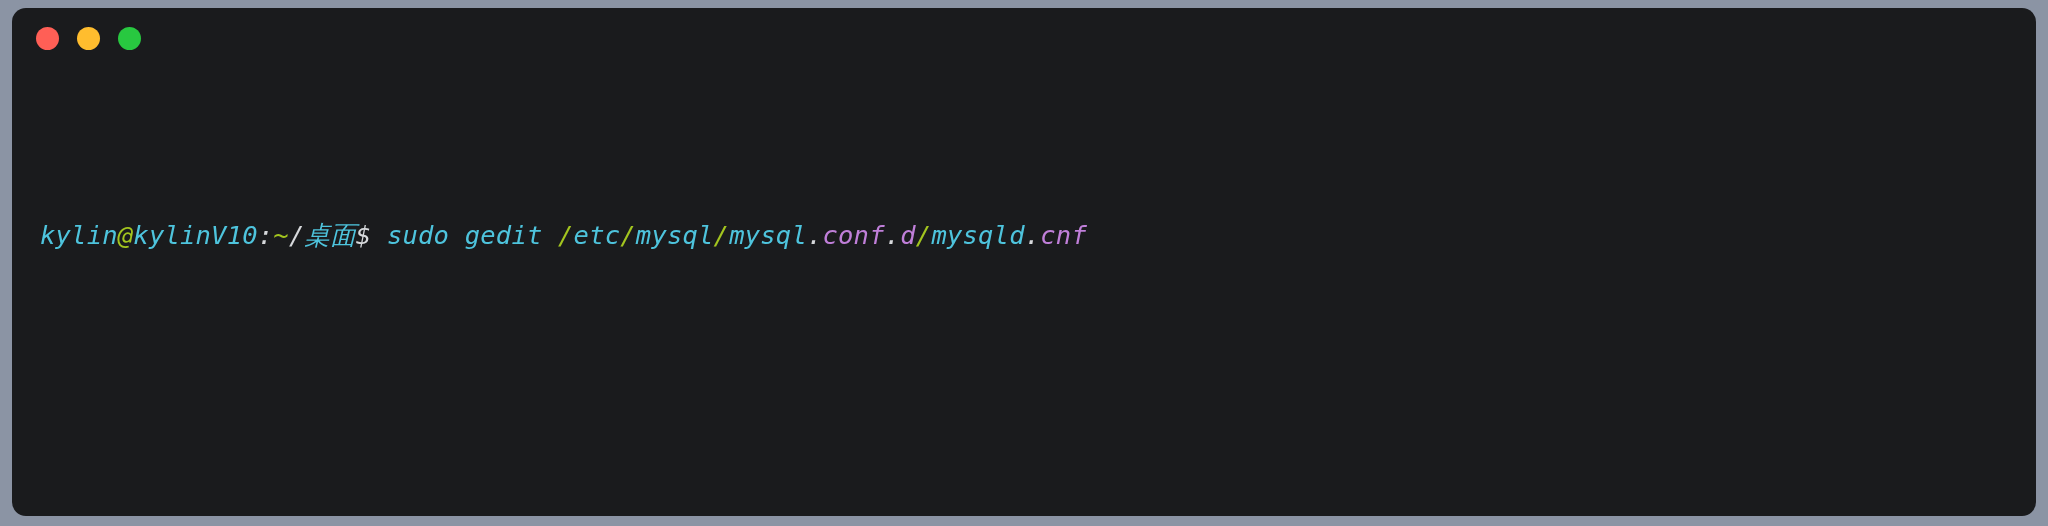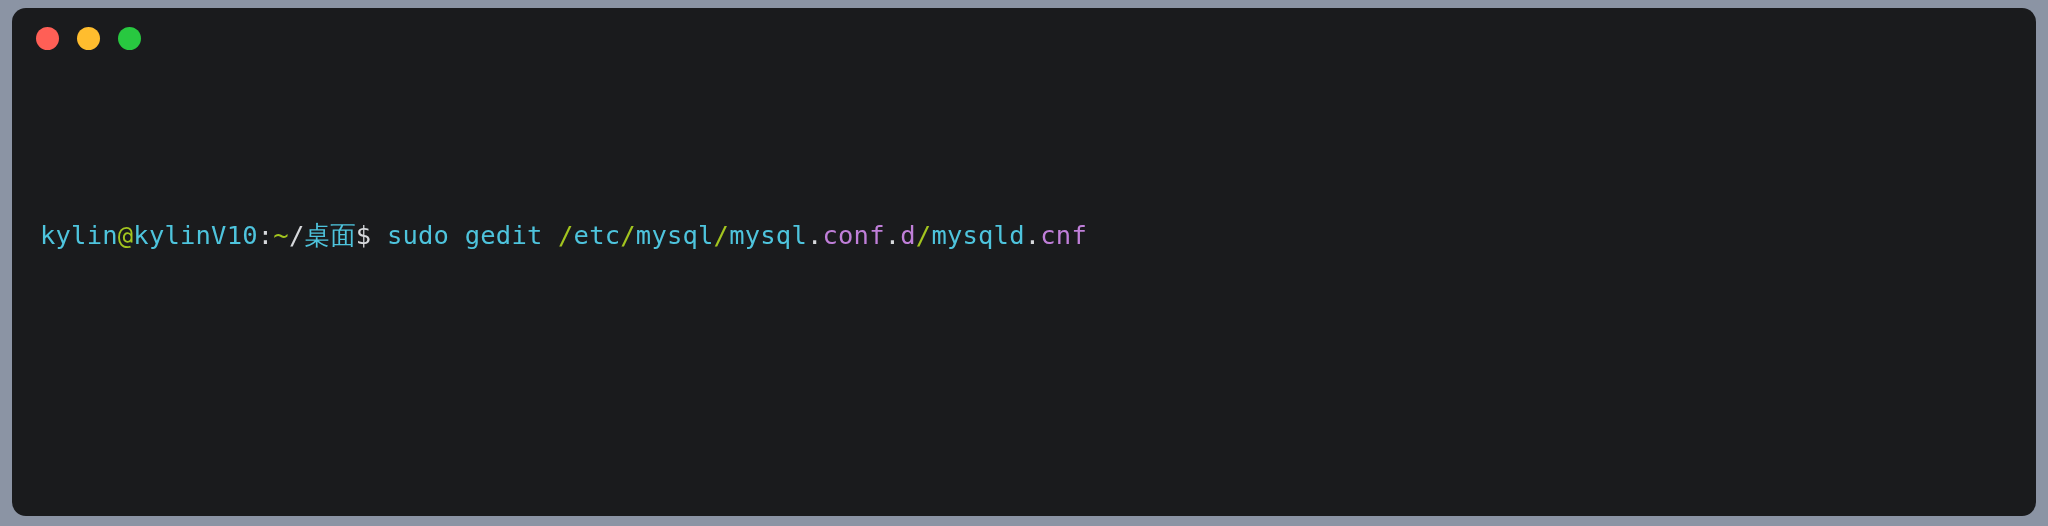--- a/index.html
+++ b/index.html
@@ -68,20 +68,21 @@
     line-height: 35px;
     letter-spacing: 0.2px;
     white-space: pre-wrap;
     color: #d7d9dc;
   }
 
   .term-line {
     min-height: 35px;
     white-space: pre-wrap;
     word-break: break-word;
+    font-style: italic;
   }
 
   .row-gap-22 { height: 22px; }
 
   
   .c-cyan   { color: #4ec4dd; }
   .c-purple { color: #c07fd9; }
   .c-green  { color: #a3c51f; }
   .c-white  { color: #d7d9dc; }
 </style>

